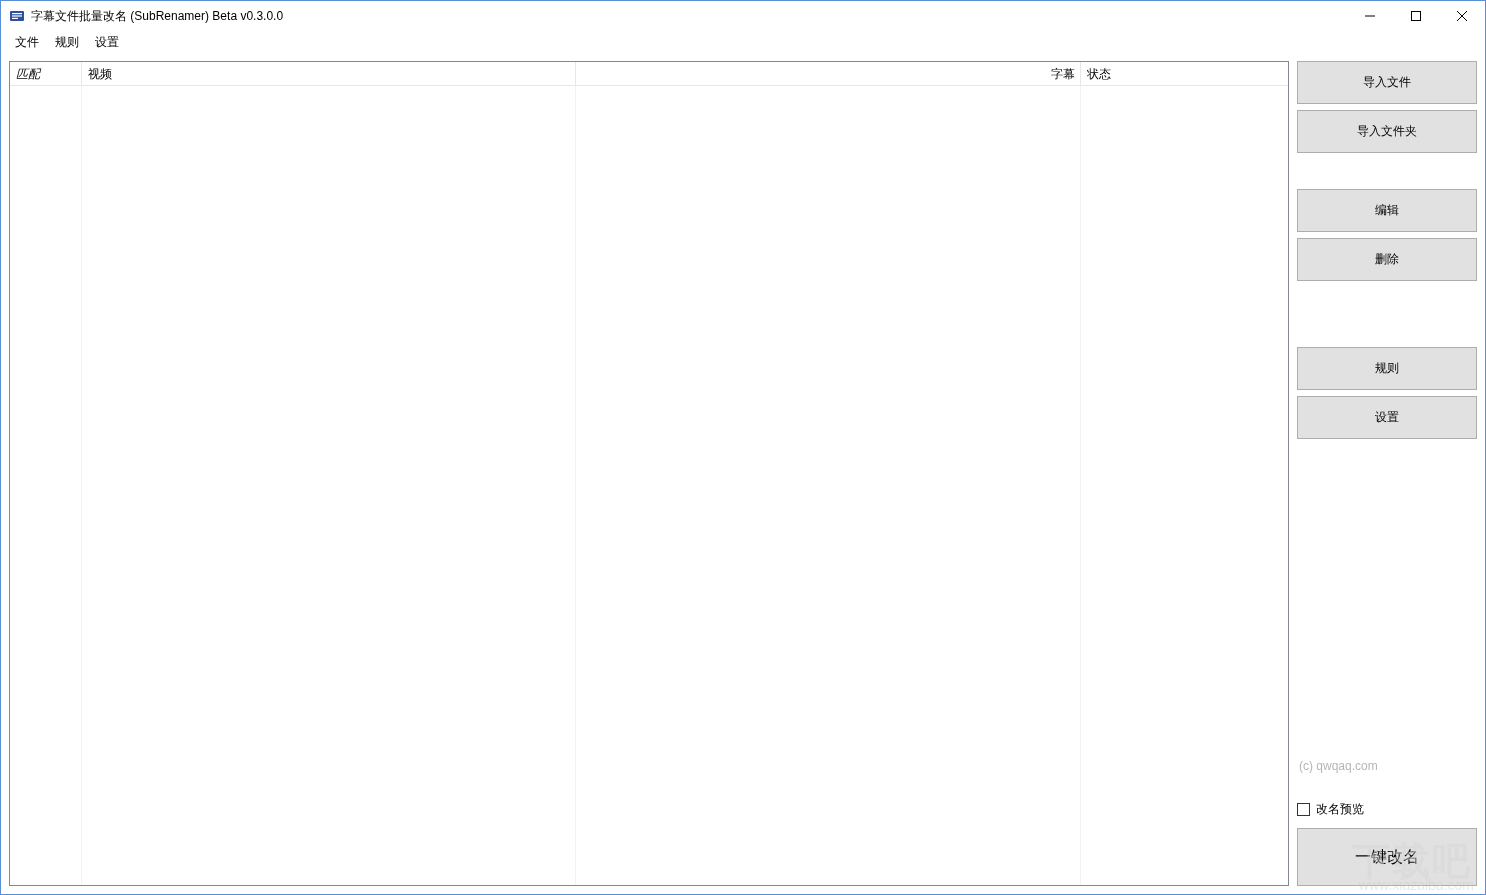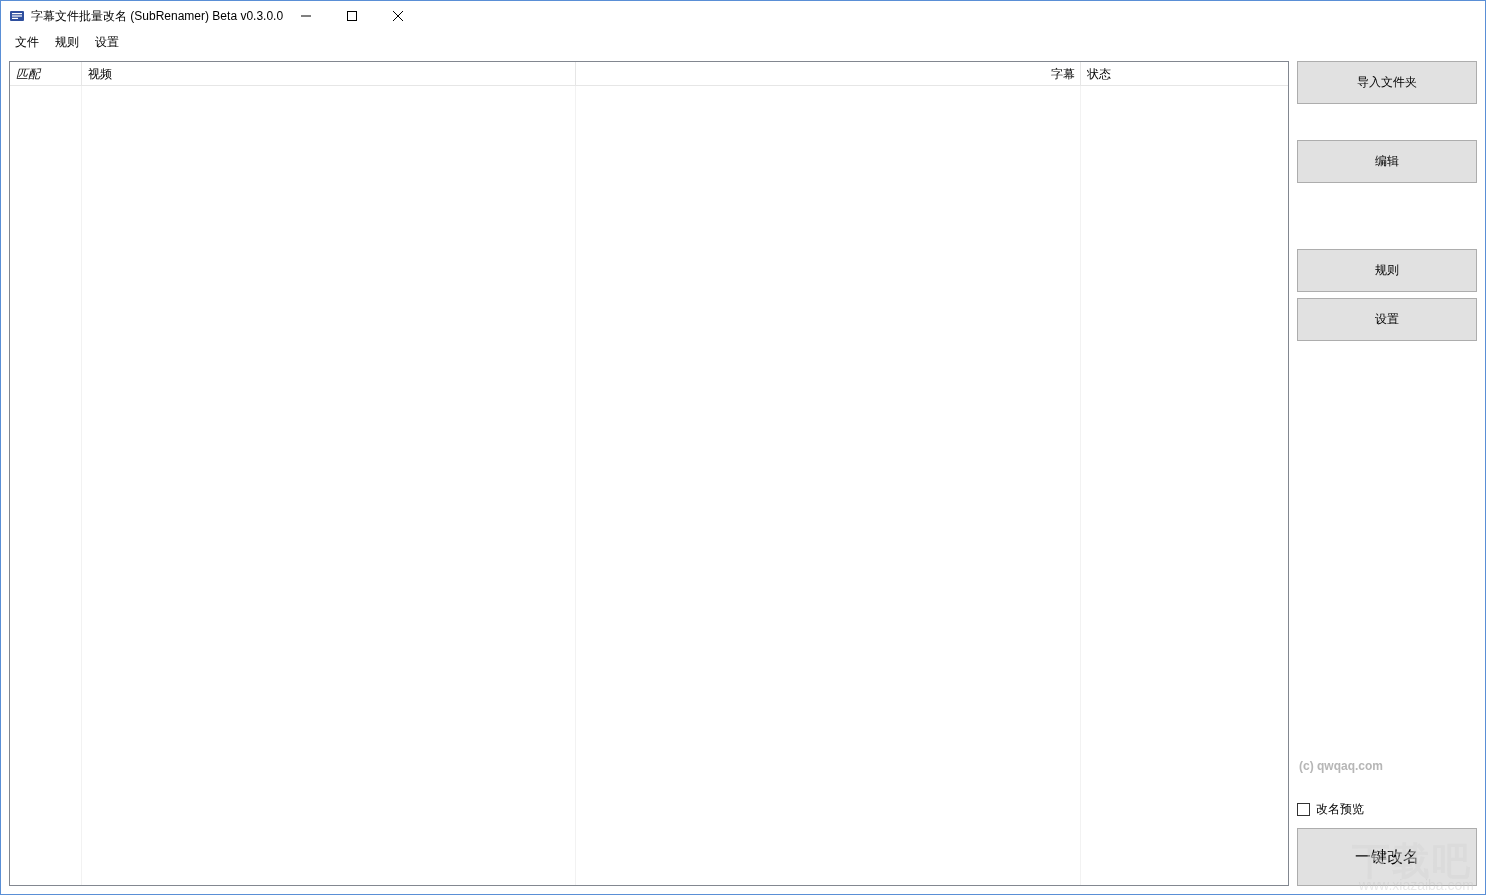--- a/index.html
+++ b/index.html
@@ -22,20 +22,21 @@
     border: 1px solid #5a8fd6;
     display: flex;
     flex-direction: column;
     background: #ffffff;
   }
   .titlebar {
     height: 30px;
     background: #ffffff;
     display: flex;
     align-items: center;
+    justify-content: space-between;
     padding-left: 8px;
     border-bottom: 0px solid #e5e5e5;
   }
   .titlebar-left {
     display: flex;
     align-items: center;
     gap: 6px;
   }
   .app-icon {
     width: 16px;
@@ -144,21 +145,20 @@
     cursor: default;
     margin-bottom: 6px;
   }
   .spacer { flex: 1; }
   .copyright {
     font-size: 12px;
     color: #b6b6b6;
     text-align: left;
     padding: 4px 2px;
     margin-bottom: 22px;
-    font-weight: bold;
   }
   .preview-row {
     display: flex;
     align-items: center;
     gap: 6px;
     padding: 2px 0 10px 0;
     text-align: right;
   }
   .checkbox {
     width: 13px;
@@ -257,25 +257,27 @@
         <div class="body-col col-match"></div>
         <div class="body-col col-video"></div>
         <div class="body-col col-sub"></div>
         <div class="body-col col-status"></div>
       </div>
     </div>
 
     <div class="side-panel">
 
       <div class="btn-group">
+        <div class="side-btn">导入文件</div>
         <div class="side-btn">导入文件夹</div>
       </div>
 
       <div class="btn-group">
         <div class="side-btn">编辑</div>
+        <div class="side-btn">删除</div>
       </div>
 
       <div class="btn-group">
       </div>
 
       <div class="btn-group">
         <div class="side-btn">规则</div>
         <div class="side-btn">设置</div>
       </div>
 

